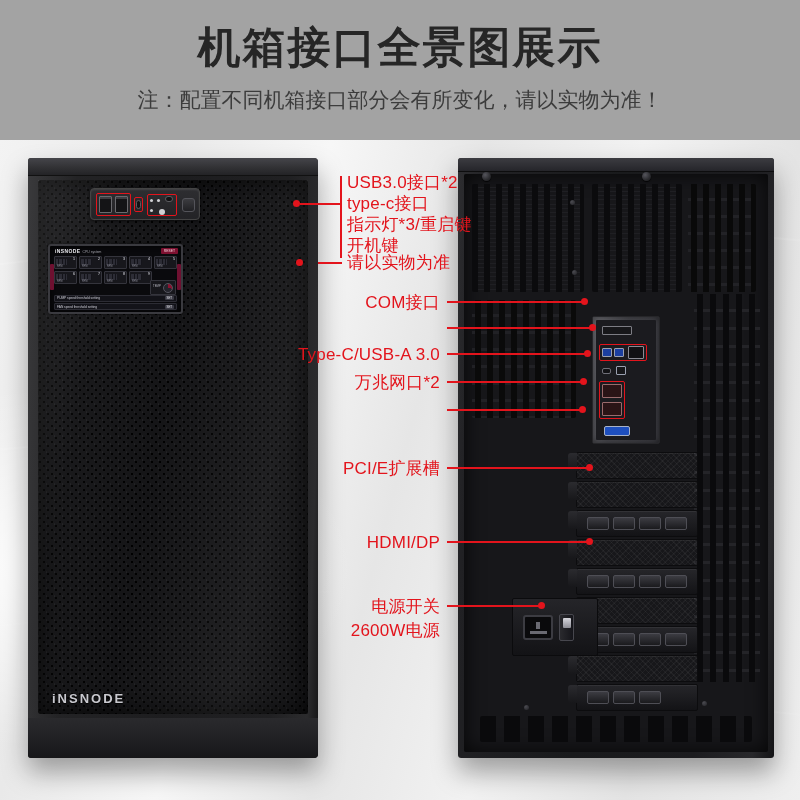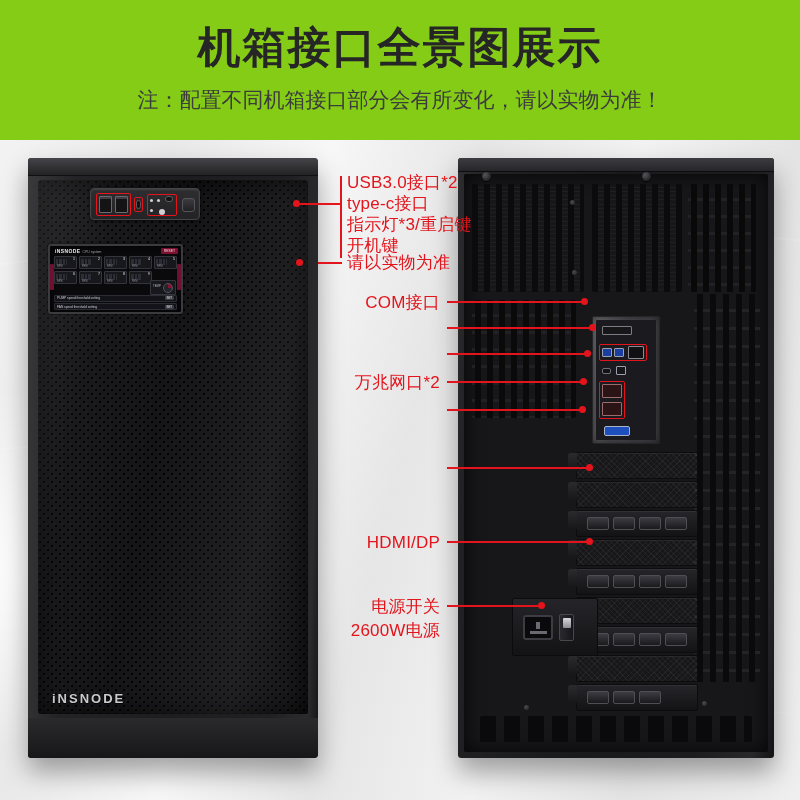--- a/index.html
+++ b/index.html
@@ -9,21 +9,21 @@
     background: #ffffff;
     overflow: hidden;
     position: relative;
   }
 
   
   #page { position: relative; width: 800px; height: 800px; overflow: hidden; background:#fff; }
 
   
   .header { position: absolute; top: 0; left: 0; width: 800px; height: 140px;
-            background: #84cc16; text-align: center; z-index: 30; }
+            background: #a3a3a3; text-align: center; z-index: 30; }
   .title { font-size: 43px; font-weight: bold; color: #262626; letter-spacing: 2px;
            line-height: 1; padding-top: 26px; white-space: nowrap; }
   .subtitle { font-size: 21px; color: #3c3c3c; letter-spacing: 0px;
               padding-top: 17px; white-space: nowrap; }
 
   
   .photo-bg { position: absolute; left: 0; top: 138px; width: 800px; height: 662px;
               background:
                 radial-gradient(ellipse 420px 260px at 60px 430px, rgba(255,255,255,0.95) 0%, rgba(255,255,255,0) 70%),
                 linear-gradient(105deg, #f3f3f3 0%, #e9e9e9 18%, #f7f7f7 34%, #e6e6e6 50%, #f2f2f2 66%, #e4e4e4 82%, #efefef 100%);
@@ -410,30 +410,32 @@
   <div class="lead" style="left:318px; top:262px; width:24px;"></div>
   <div class="dot" style="left:296px; top:259px;"></div>
 
   <div class="anno r" style="left:220px; top:292px; width:220px;">COM接口</div>
   <div class="lead" style="left:447px; top:301px; width:138px;"></div>
   <div class="dot" style="left:581px; top:298px;"></div>
 
   <div class="lead" style="left:447px; top:327px; width:146px;"></div>
   <div class="dot" style="left:589px; top:324px;"></div>
 
+  <div class="anno r" style="left:180px; top:344px; width:260px;">Type-C/USB-A 3.0</div>
   <div class="lead" style="left:447px; top:353px; width:141px;"></div>
   <div class="dot" style="left:584px; top:350px;"></div>
 
   <div class="anno r" style="left:220px; top:372px; width:220px;">万兆网口*2</div>
   <div class="lead" style="left:447px; top:381px; width:137px;"></div>
   <div class="dot" style="left:580px; top:378px;"></div>
 
   <div class="lead" style="left:447px; top:409px; width:136px;"></div>
   <div class="dot" style="left:579px; top:406px;"></div>
 
+  <div class="anno r" style="left:200px; top:458px; width:240px;">PCI/E扩展槽</div>
   <div class="lead" style="left:447px; top:467px; width:143px;"></div>
   <div class="dot" style="left:586px; top:464px;"></div>
 
   <div class="anno r" style="left:230px; top:532px; width:210px;">HDMI/DP</div>
   <div class="lead" style="left:447px; top:541px; width:143px;"></div>
   <div class="dot" style="left:586px; top:538px;"></div>
 
   <div class="anno r" style="left:240px; top:596px; width:200px;">电源开关</div>
   <div class="anno r" style="left:230px; top:620px; width:210px;">2600W电源</div>
   <div class="lead" style="left:447px; top:605px; width:95px;"></div>

